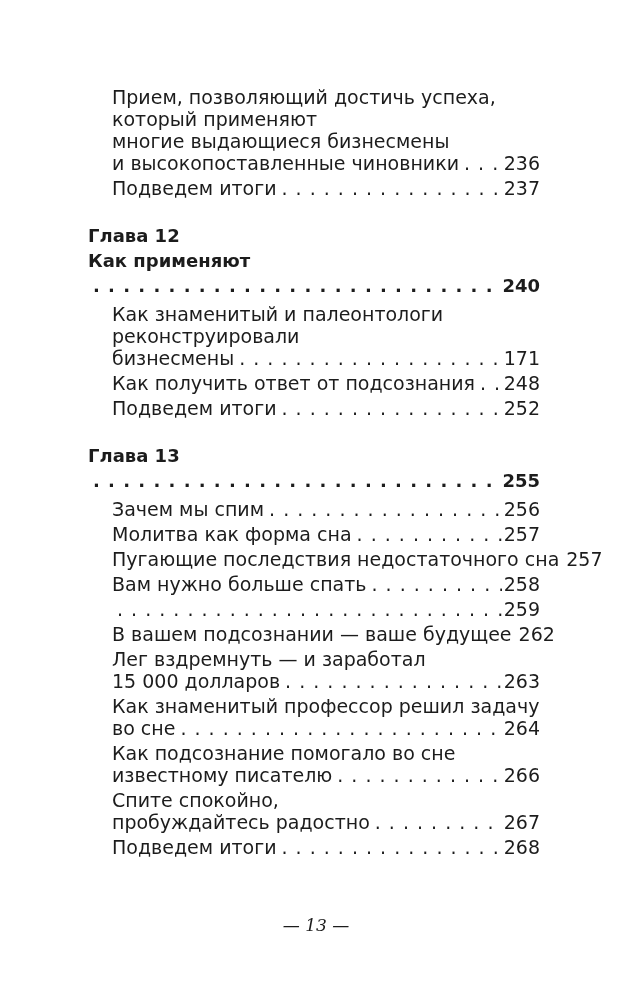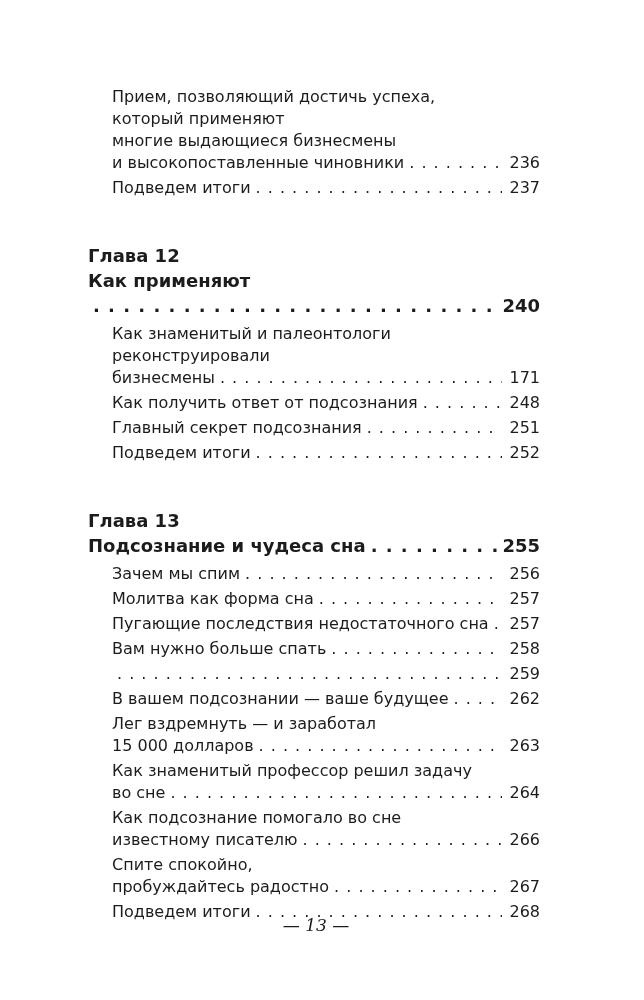--- a/index.html
+++ b/index.html
@@ -10,31 +10,31 @@
     position: relative;
     overflow: hidden;
     font-family: "DejaVu Sans", "Liberation Sans", sans-serif;
     color: #1c1c1c;
   }
   .page {
     position: absolute;
     inset: 0;
     padding: 86px 104px 0 88px;
   }
-  .toc-section + .toc-section { margin-top: 44px; }
+  .toc-section + .toc-section { margin-top: 24px; }
 
   .chapter-heading {
     font-size: 18px;
     font-weight: 700;
     line-height: 25px;
     margin-bottom: 5px;
   }
   .entries { padding-left: 24px; }
   .entry {
-    font-size: 16px;
+    font-size: 19px;
     line-height: 22px;
     margin-bottom: 3px;
   }
   .entry:last-child { margin-bottom: 0; }
 
   .line { display: flex; align-items: baseline; }
   .line .txt { white-space: nowrap; }
   .leader {
     flex: 1;
     overflow: hidden;
@@ -110,39 +110,31 @@
           </div>
           <div class="entry">
             <div class="line">
               <span class="txt">Как получить ответ от подсознания</span>
               <span class="leader"></span>
               <span class="pg">248</span>
             </div>
           </div>
           <div class="entry">
             <div class="line">
-              <span class="txt">Главный секрет подсознания</span>
-              <span class="leader"></span>
-              <span class="pg">251</span>
-            </div>
-          </div>
-          <div class="entry">
-            <div class="line">
               <span class="txt">Подведем итоги</span>
               <span class="leader"></span>
               <span class="pg">252</span>
             </div>
           </div>
         </div>
       </section>
       <section class="toc-section">
         <div class="chapter-heading">
           <div class="line">Глава 13</div>
           <div class="line">
-            <span class="txt">Подсознание и чудеса сна</span>
             <span class="leader"></span>
             <span class="pg">255</span>
           </div>
         </div>
         <div class="entries">
           <div class="entry">
             <div class="line">
               <span class="txt">Зачем мы спим</span>
               <span class="leader"></span>
               <span class="pg">256</span>

